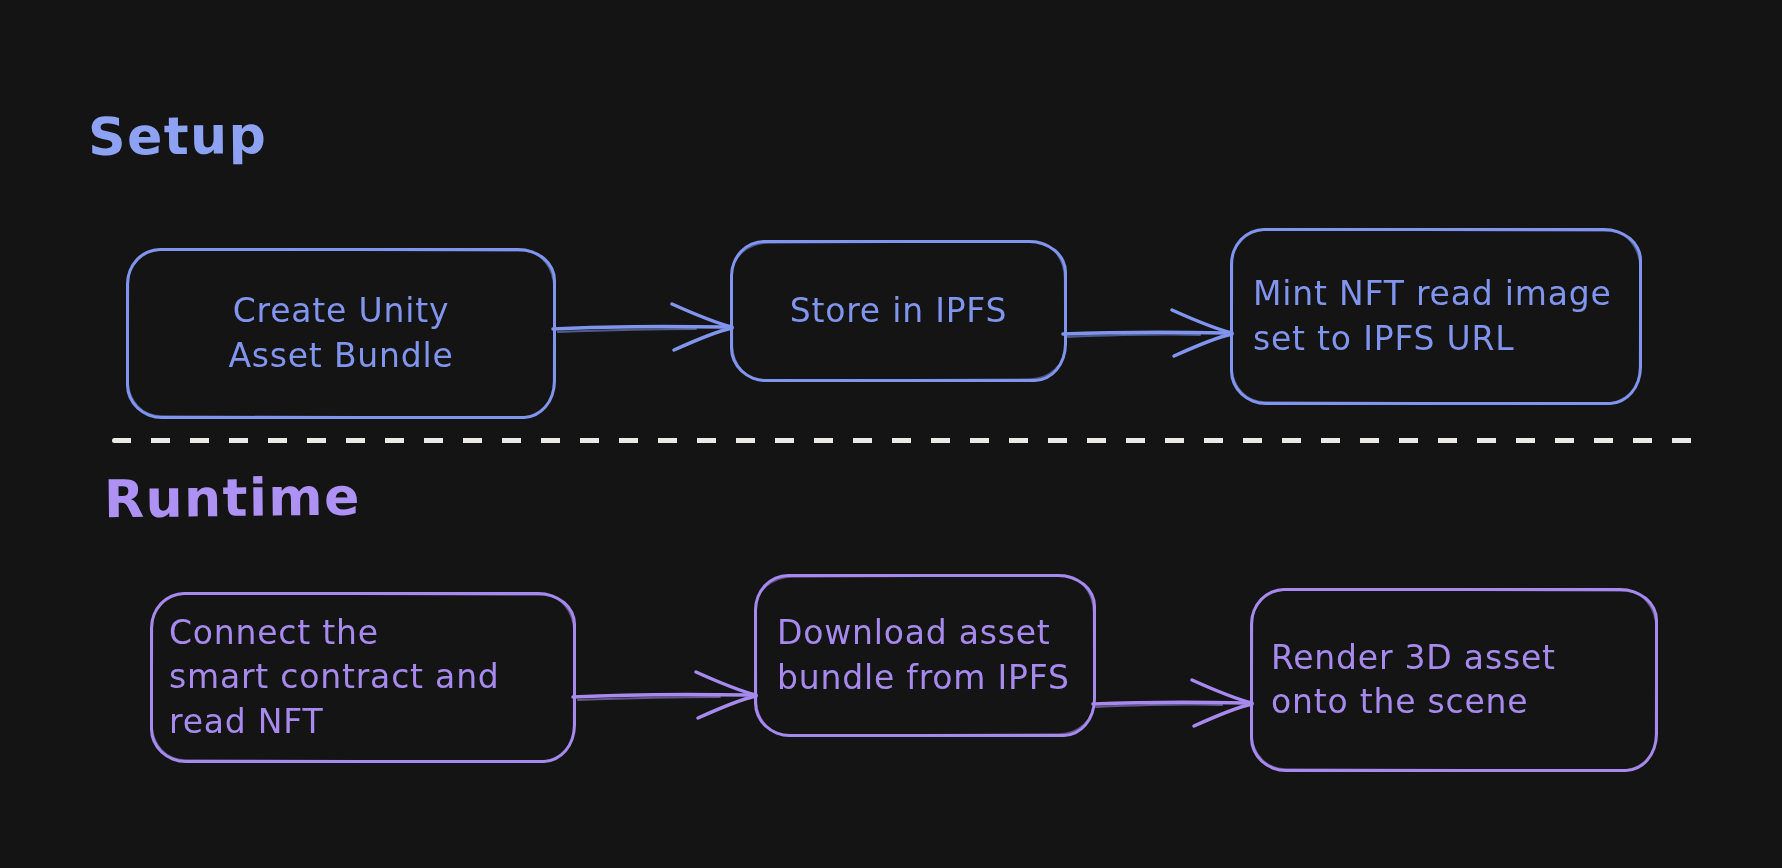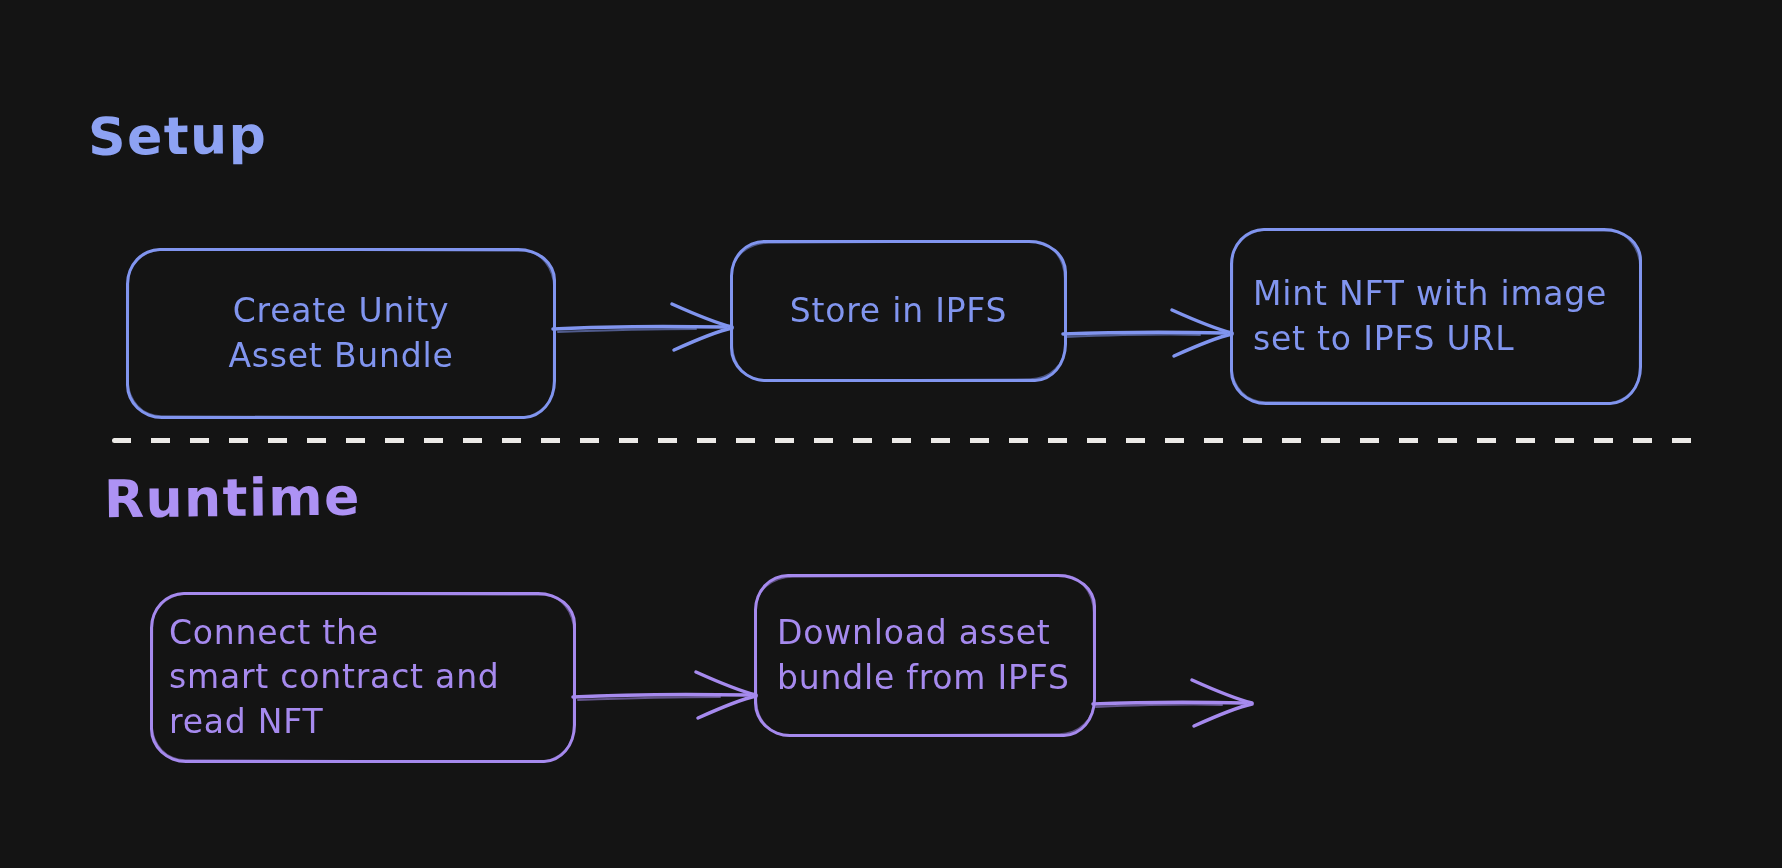--- a/index.html
+++ b/index.html
@@ -114,21 +114,21 @@
   </div>
 
   <svg class="arrow blue" id="arrow-2" viewBox="0 0 174 62" aria-hidden="true">
     <path d="M3 32 C 55 30, 115 30, 166 31"></path>
     <path class="ghost" d="M6 35 C 58 33, 105 32, 140 33"></path>
     <path d="M112 8 C 132 17, 156 27, 172 31"></path>
     <path d="M114 54 C 134 45, 158 35, 172 32"></path>
   </svg>
 
   <div class="node blue left" id="node-mint">
-    <span class="label">Mint NFT with image
+    <span class="label">Mint NFT read image
 set to IPFS URL</span>
   </div>
 
   <div class="separator"></div>
 
   <div class="section-title runtime-title">Runtime</div>
 
   <div class="node purple left" id="node-connect">
     <span class="label">Connect the
 smart contract and
@@ -147,14 +147,18 @@
 bundle from IPFS</span>
   </div>
 
   <svg class="arrow purple" id="arrow-4" viewBox="0 0 164 62" aria-hidden="true">
     <path d="M3 32 C 52 30, 110 30, 156 31"></path>
     <path class="ghost" d="M6 35 C 55 33, 100 32, 132 33"></path>
     <path d="M102 8 C 122 17, 146 27, 162 31"></path>
     <path d="M104 54 C 124 45, 148 35, 162 32"></path>
   </svg>
 
+  <div class="node purple left" id="node-render">
+    <span class="label">Render 3D asset
+onto the scene</span>
+  </div>
 
 </div>
 
 </body></html>

